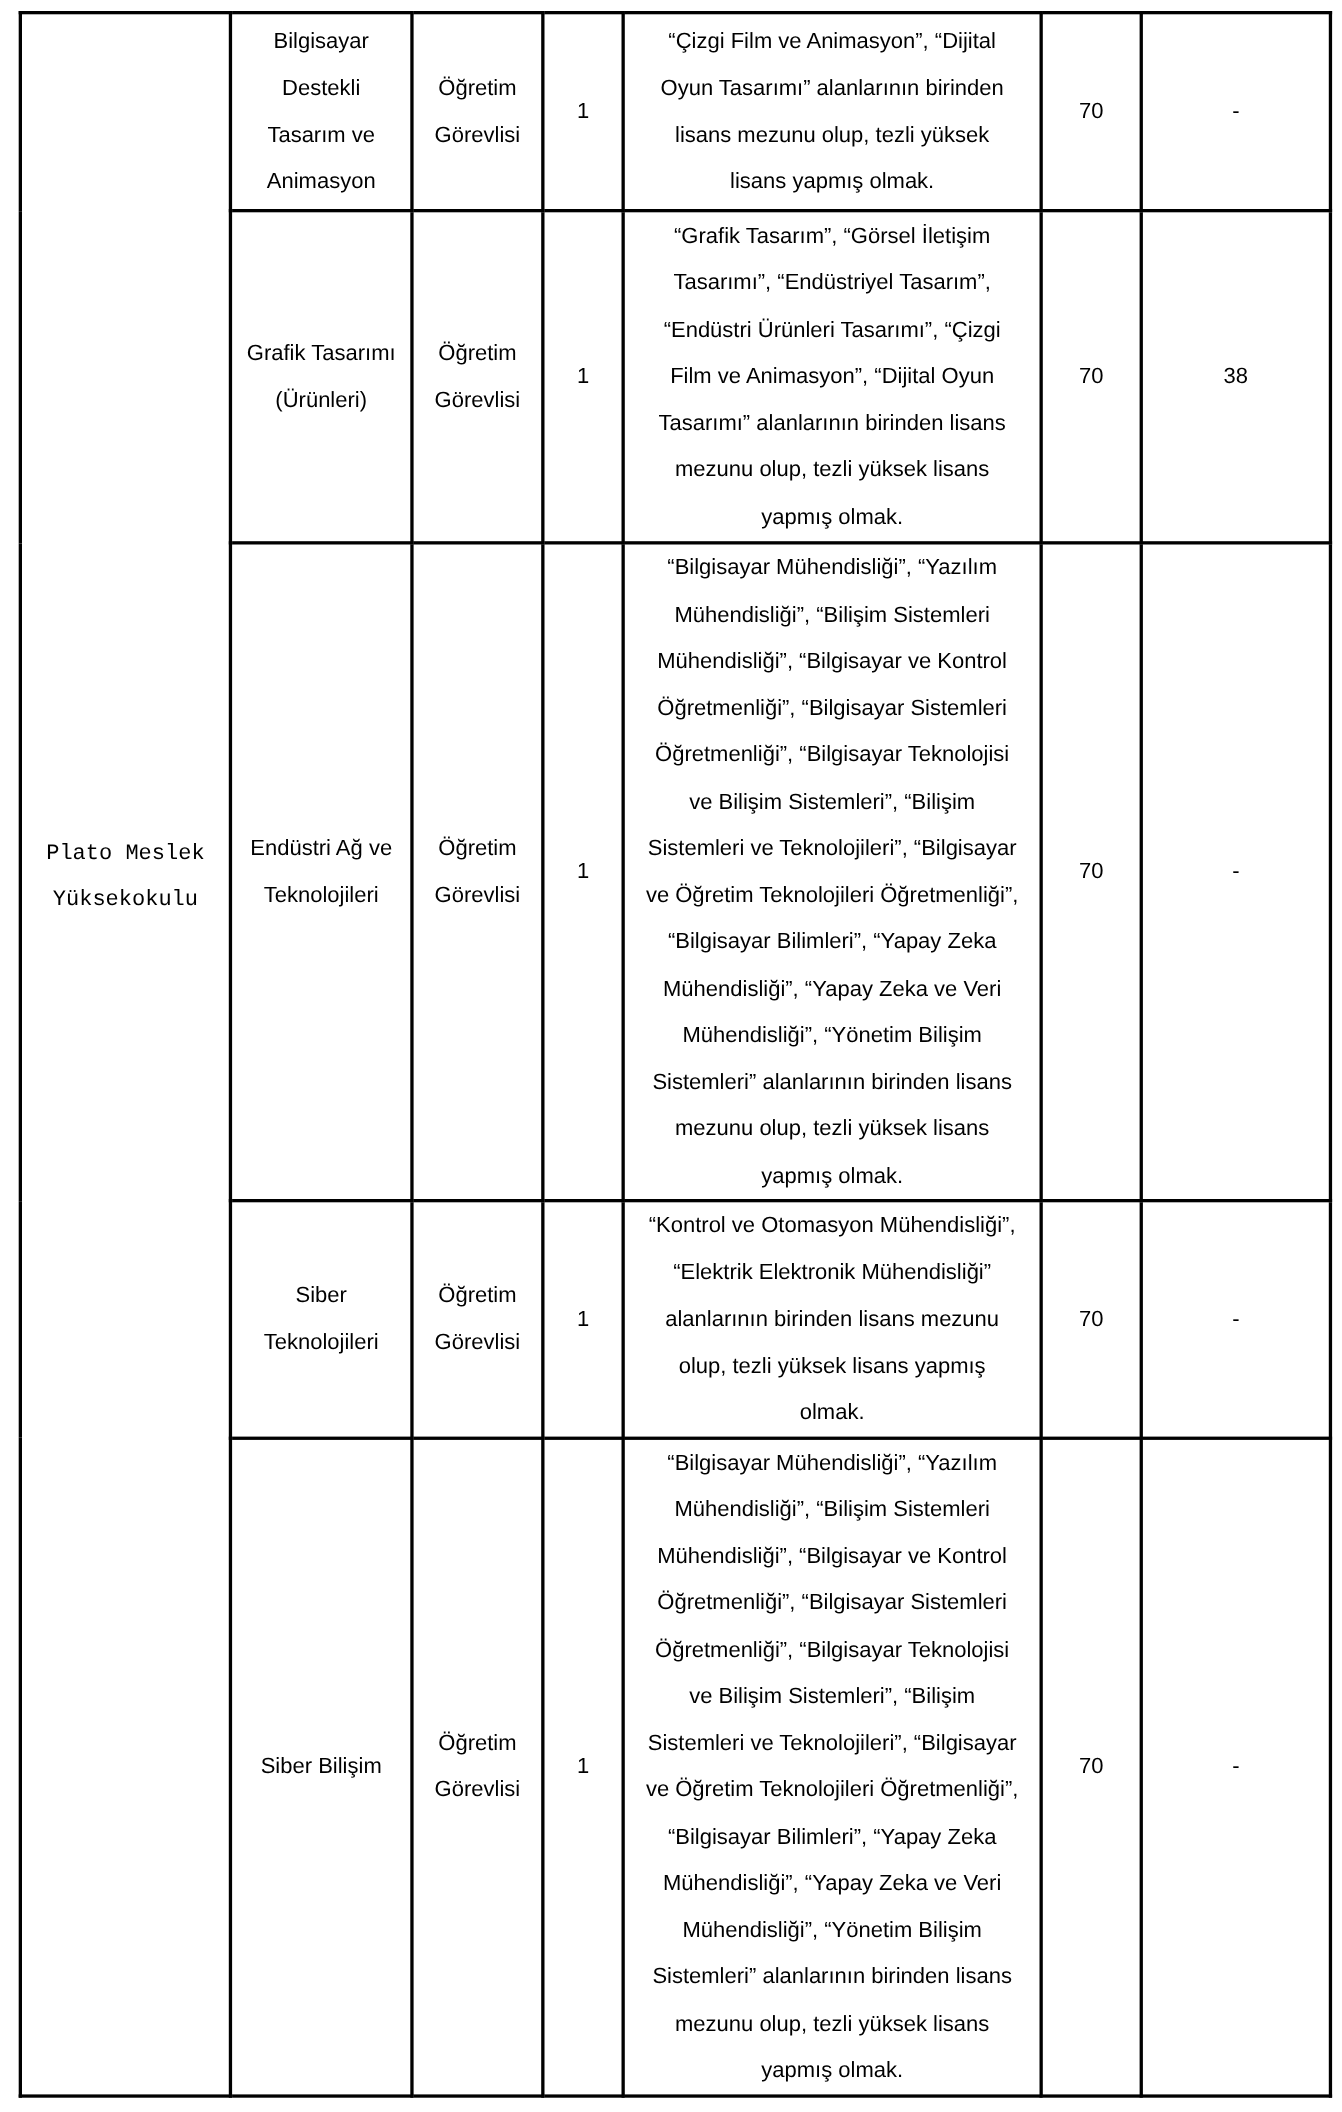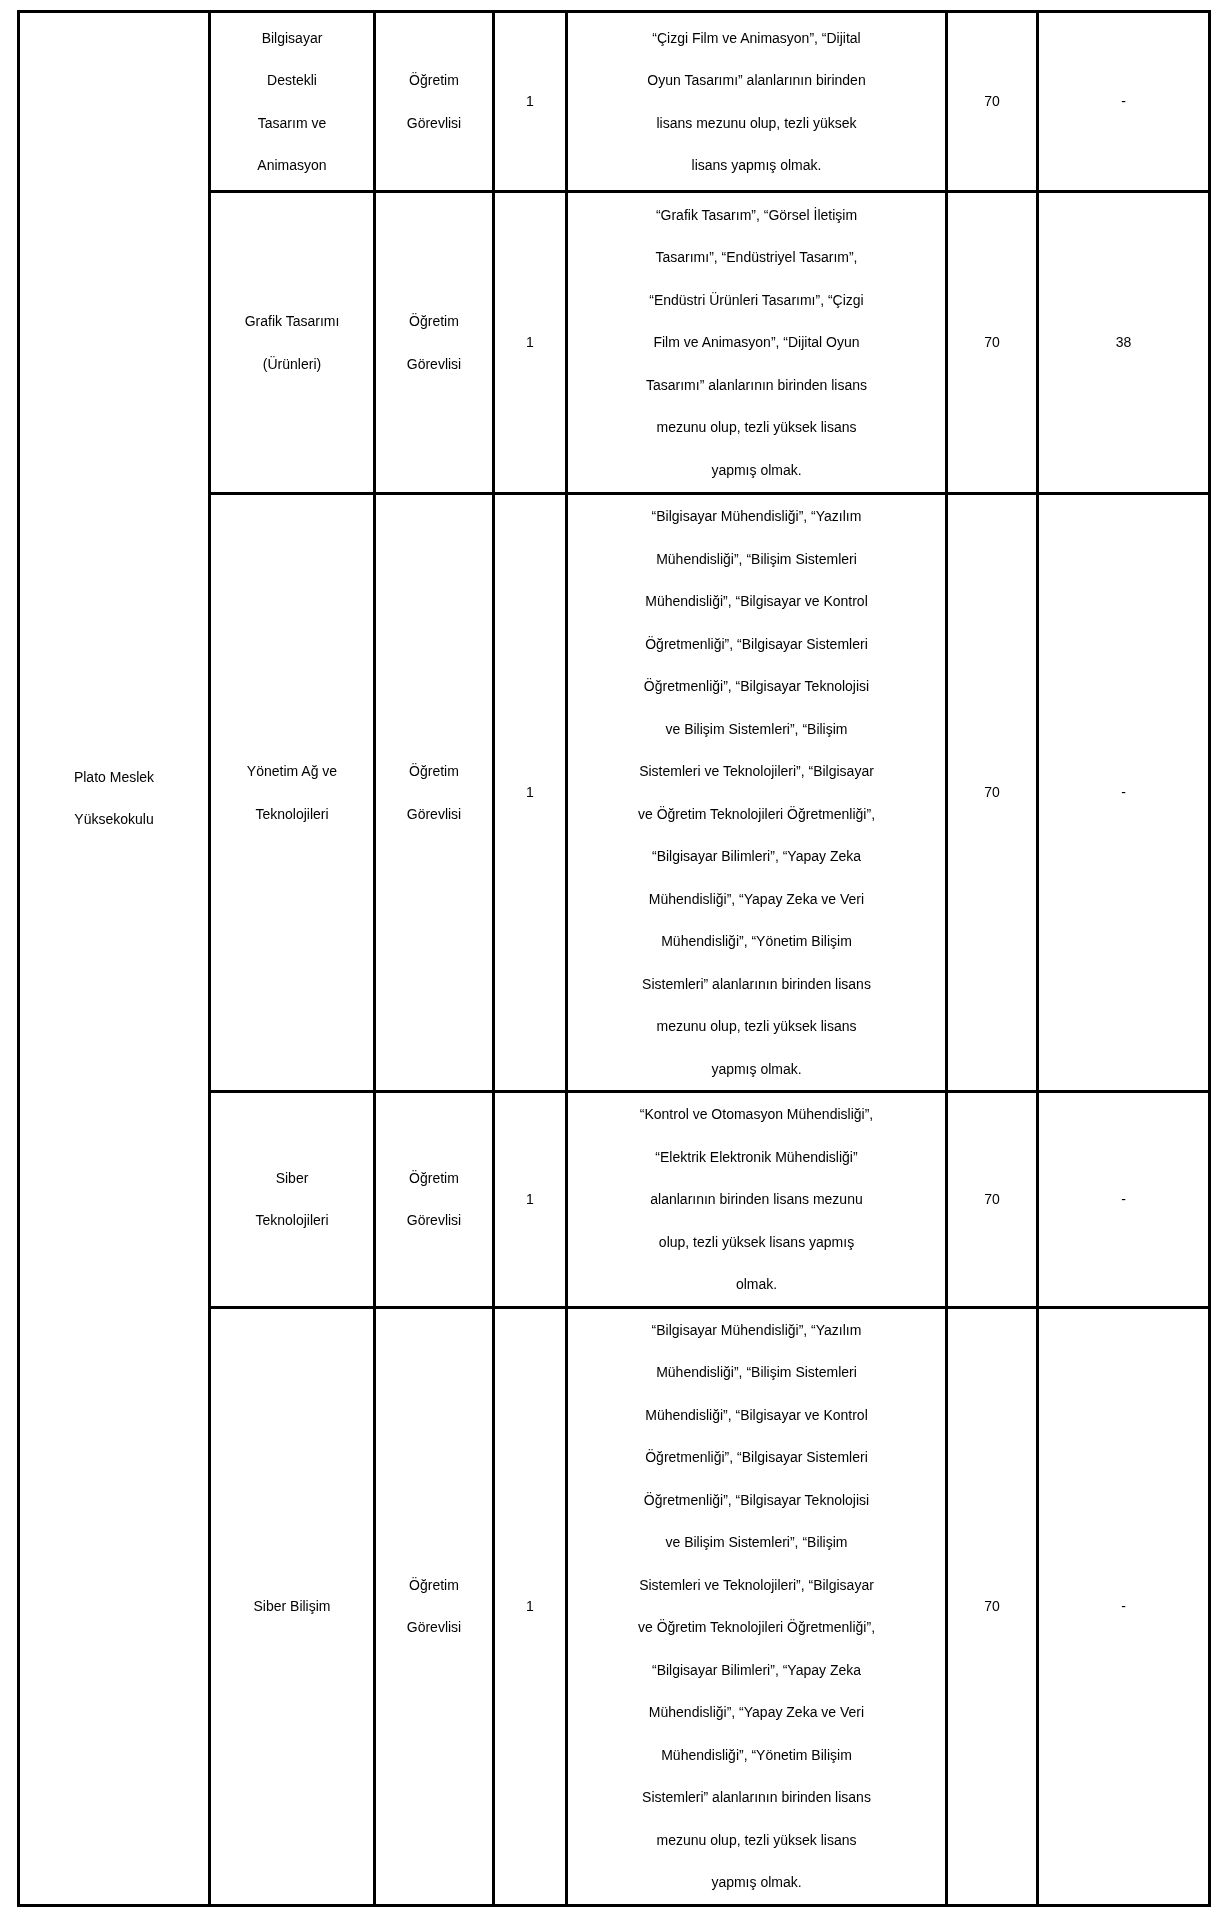--- a/index.html
+++ b/index.html
@@ -20,31 +20,32 @@
   table.jobs {
     border-collapse: collapse;
     table-layout: fixed;
     width: 1191px;
     color: #000;
   }
   table.jobs td {
     border: 3px solid #000;
     text-align: center;
     vertical-align: middle;
-    font-size: 14px;
+    font-size: 20px;
     line-height: 42.5px;
     white-space: pre-line;
     padding: 0 2px;
     overflow: hidden;
   }
   td.cell-school {
     border-top: none; 
   }
   td.cell-school .school-inner {
     transform: translateY(-160px);
+    font-family: Liberation Mono, monospace;
   }
   tr.r1 { height: 180px; }
   tr.r2 { height: 302px; }
   tr.r3 { height: 596px; }
   tr.r4 { height: 214px; }
   tr.r5 { height: 596px; }
 </style>
 </head>
 <body>
 
@@ -89,21 +90,21 @@
 Tasarımı”, “Endüstriyel Tasarım”,
 “Endüstri Ürünleri Tasarımı”, “Çizgi
 Film ve Animasyon”, “Dijital Oyun
 Tasarımı” alanlarının birinden lisans
 mezunu olup, tezli yüksek lisans
 yapmış olmak.</td>
       <td>70</td>
       <td>38</td>
     </tr>
     <tr class="r3">
-      <td>Yönetim Ağ ve
+      <td>Endüstri Ağ ve
 Teknolojileri</td>
       <td>Öğretim
 Görevlisi</td>
       <td>1</td>
       <td>“Bilgisayar Mühendisliği”, “Yazılım
 Mühendisliği”, “Bilişim Sistemleri
 Mühendisliği”, “Bilgisayar ve Kontrol
 Öğretmenliği”, “Bilgisayar Sistemleri
 Öğretmenliği”, “Bilgisayar Teknolojisi
 ve Bilişim Sistemleri”, “Bilişim

